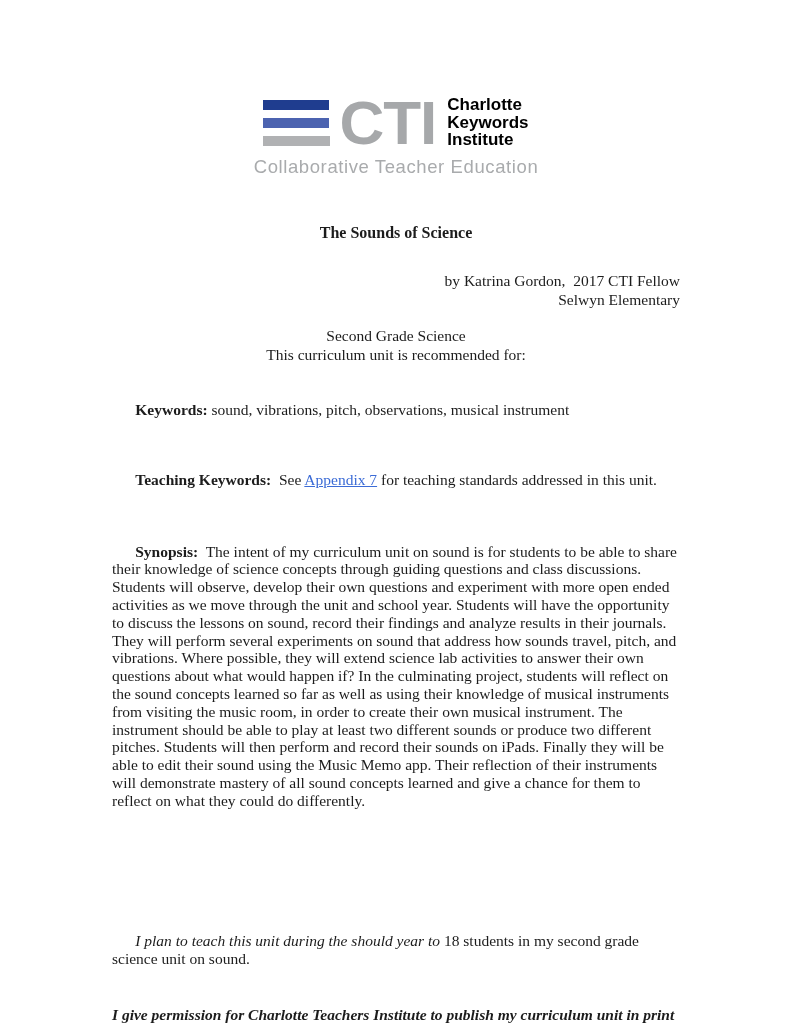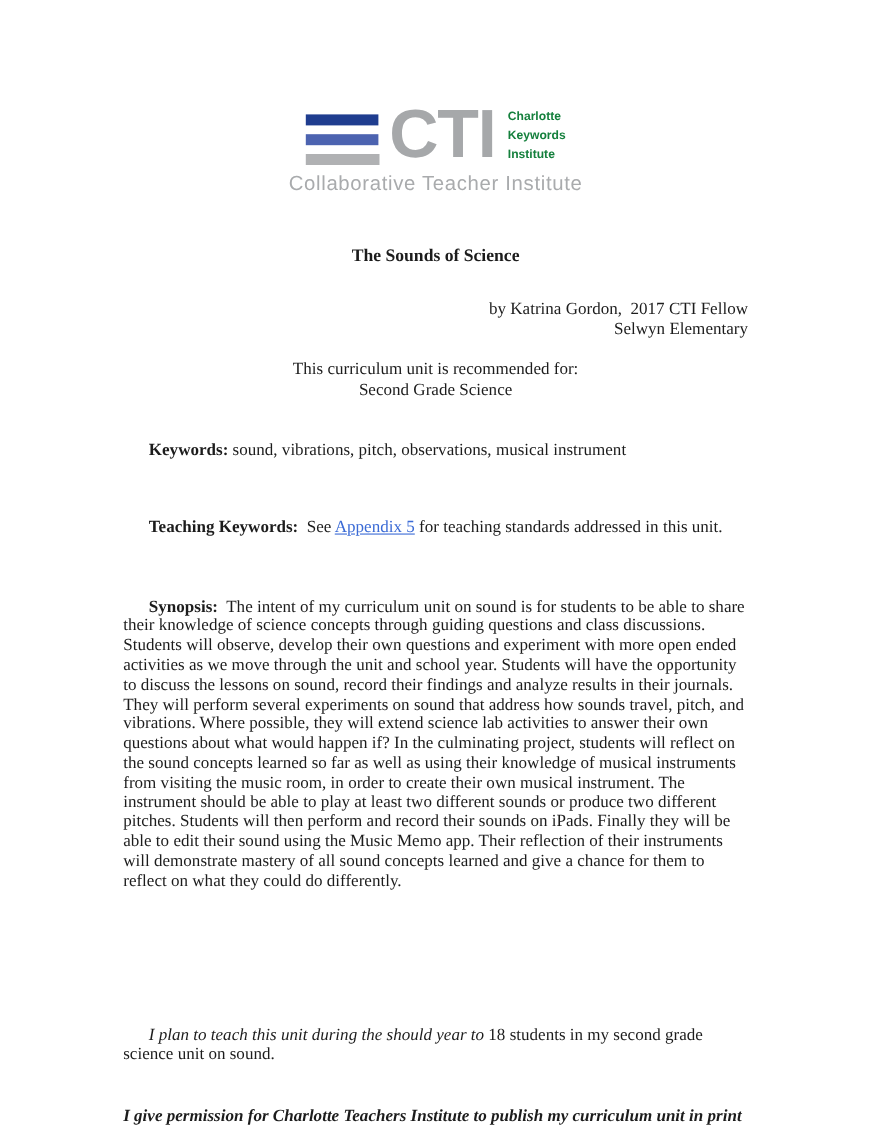--- a/index.html
+++ b/index.html
@@ -21,21 +21,21 @@
 
   
   .logo-wrap {
     padding-top: 95px;
     display: flex;
     flex-direction: column;
     align-items: center;
   }
   .logo-top {
     display: flex;
-    align-items: flex-end;
+    align-items: center;
   }
   .logo-bars {
     display: flex;
     flex-direction: column;
     justify-content: center;
     gap: 8px;
     margin-right: 9px;
   }
   .bar { width: 66px; height: 10px; }
   .bar1 { background: #1f3d8f; }
@@ -46,23 +46,23 @@
     font-weight: bold;
     font-size: 62px;
     line-height: 55px;
     letter-spacing: -1px;
     color: #a6a8aa;
     margin-right: 11px;
   }
   .logo-name {
     font-family: "Liberation Sans", sans-serif;
     font-weight: bold;
-    font-size: 11px;
+    font-size: 17px;
     line-height: 17.5px;
-    color: #15803d;
+    color: #000000;
     text-align: left;
   }
   .logo-tagline {
     margin-top: 6px;
     font-family: "Liberation Sans", sans-serif;
     font-size: 18.5px;
     letter-spacing: 0.6px;
     color: #a9abad;
   }
 
@@ -127,41 +127,41 @@
           <div class="bar bar2"></div>
           <div class="bar bar3"></div>
         </div>
         <div class="logo-acronym">CTI</div>
         <div class="logo-name">
           <div>Charlotte</div>
           <div>Keywords</div>
           <div>Institute</div>
         </div>
       </div>
-      <div class="logo-tagline">Collaborative Teacher Institute</div>
+      <div class="logo-tagline">Collaborative Teacher Education</div>
     </div>
 
     <div class="doc-title">The Sounds of Science</div>
 
     <div class="byline">
       <div class="pre">by Katrina Gordon,  2017 CTI Fellow</div>
       <div>Selwyn Elementary</div>
     </div>
 
     <div class="recommended">
+      <div>Second Grade Science</div>
       <div>This curriculum unit is recommended for:</div>
-      <div>Second Grade Science</div>
     </div>
 
     <div class="para keywords-line pre">
       <span class="label">Keywords:</span><span> sound, vibrations, pitch, observations, musical instrument</span>
     </div>
 
     <div class="para standards-line pre">
-      <span class="label">Teaching Keywords:</span><span>  See </span><a class="appendix-link">Appendix 5</a><span> for teaching standards addressed in this unit.</span>
+      <span class="label">Teaching Keywords:</span><span>  See </span><a class="appendix-link">Appendix 7</a><span> for teaching standards addressed in this unit.</span>
     </div>
 
     <div class="para synopsis-para pre">
       <span class="label">Synopsis:</span><span>  The intent of my curriculum unit on sound is for students to be able to share their knowledge of science concepts through guiding questions and class discussions. Students will observe, develop their own questions and experiment with more open ended activities as we move through the unit and school year. Students will have the opportunity to discuss the lessons on sound, record their findings and analyze results in their journals. They will perform several experiments on sound that address how sounds travel, pitch, and vibrations. Where possible, they will extend science lab activities to answer their own questions about what would happen if? In the culminating project, students will reflect on the sound concepts learned so far as well as using their knowledge of musical instruments from visiting the music room, in order to create their own musical instrument. The instrument should be able to play at least two different sounds or produce two different pitches. Students will then perform and record their sounds on iPads. Finally they will be able to edit their sound using the Music Memo app. Their reflection of their instruments will demonstrate mastery of all sound concepts learned and give a chance for them to reflect on what they could do differently.</span>
     </div>
 
     <div class="plan-para pre">
       <span class="plan-italic">I plan to teach this unit during the should year to</span><span> 18 students in my second grade science unit on sound.</span>
     </div>
 

